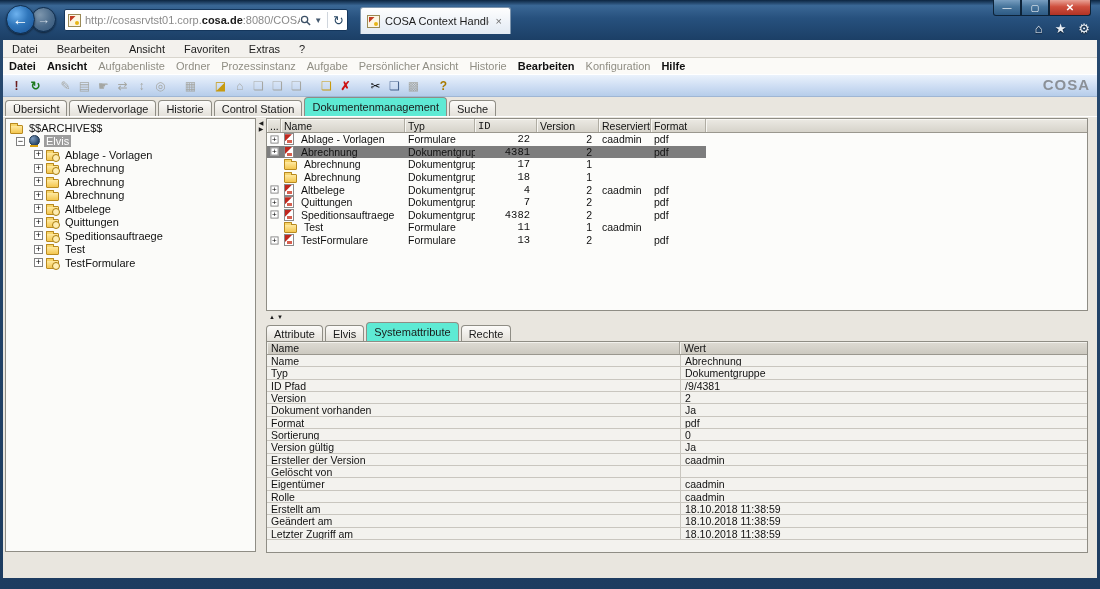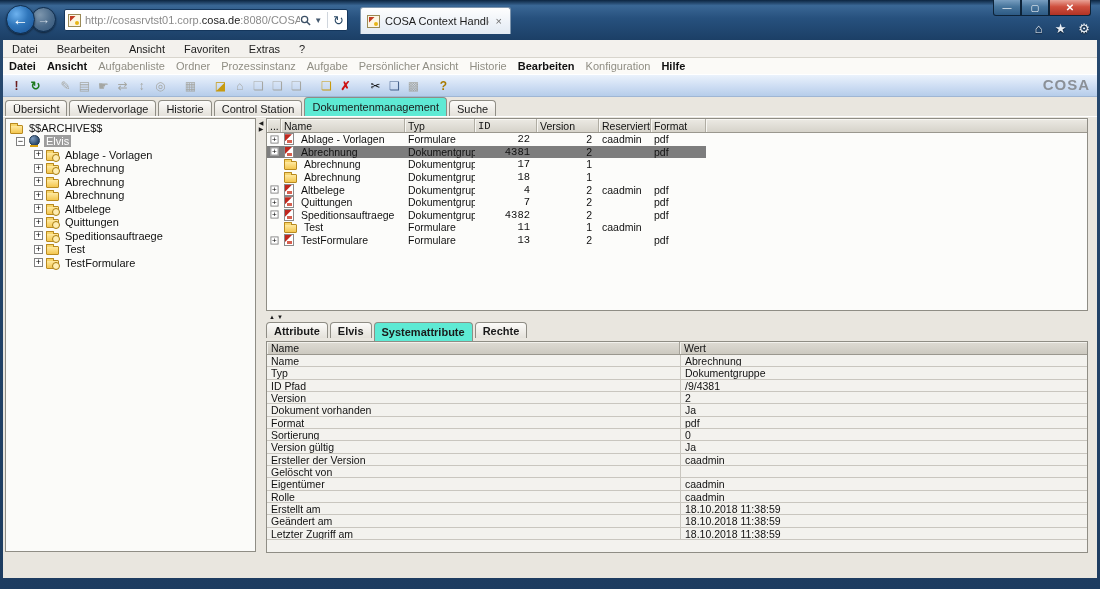--- a/index.html
+++ b/index.html
@@ -19,21 +19,21 @@
     background:radial-gradient(circle at 35% 30%, #7d96ad 0%, #4a6a8a 55%, #33567a 100%); color:#cfdbe6; font-size:13px; }
   .addressbar { position:absolute; left:64px; top:9px; width:284px; height:22px;
     background:#fff; border:1px solid #14365c; border-radius:2px;
     display:flex; align-items:center; padding:0 3px; font-size:11px; }
   .favicon { position:relative; width:13px; height:13px; background:#fdf6e3; border:1px solid #9a8a56; flex:0 0 auto; }
   .favicon::before { content:""; position:absolute; left:1px; top:1px; width:6px; height:6px;
     background:#c23b22; clip-path:polygon(0 0,100% 0,0 100%); }
   .favicon::after { content:""; position:absolute; right:1px; bottom:1px; width:4px; height:4px;
     background:#e8b617; border-radius:50%; }
   .url-text { flex:1; margin-left:4px; color:#8a8a8a; white-space:nowrap; overflow:hidden; }
-  .url-text .domain { color:#1a1a1a; font-weight:normal; }
+  .url-text .domain { color:#1a1a1a; font-weight:bold; }
   .addr-icons { display:flex; align-items:center; gap:3px; color:#3c5066; }
   .addr-sep { width:1px; height:16px; background:#d0d6dd; margin:0 2px; }
   .caret { font-size:8px; color:#44586e; }
   .refresh-glyph { font-size:13px; color:#2c4burn; color:#2c4a66; }
   .ie-tab { position:absolute; left:360px; top:7px; width:151px; height:27px;
     background:linear-gradient(180deg,#fefefe 0%,#f0f4f9 50%,#e2eaf3 100%);
     border:1px solid #7e95ad; border-bottom:none; border-radius:3px 3px 0 0;
     display:flex; align-items:center; gap:5px; padding:0 6px; font-size:11px; color:#1c1c1c; }
   .ie-tab .tab-title { flex:1; white-space:nowrap; overflow:hidden; }
   .tab-close { color:#6e6e6e; font-size:11px; padding:0 2px; }
@@ -112,21 +112,21 @@
   .hfill { flex:1; box-shadow:inset 1px 1px 0 #f8f7f3; }
   .c0 { width:14px; } .c1 { width:124px; } .c2 { width:70px; } .c3 { width:62px;font-family:Liberation Mono, monospace; }
   .c4 { width:62px; } .c5 { width:52px; } .c6 { width:55px; }
   .doc-row { display:flex; align-items:center; height:12.6px; width:439px; font-size:10.5px; color:#111; }
   .doc-row.selected { background:#7d7d7d; }
   .dcell { padding:0 3px; white-space:nowrap; overflow:hidden; height:100%; display:flex; align-items:center; }
   .dcell.num { justify-content:flex-end; padding-right:7px; }
   .doc-row .expander { margin:0 auto; transform:scale(.9); }
   .name-cell { gap:3px; }
   
-  .detail-tabs { position:absolute; left:263px; top:205px; height:19px; display:flex; align-items:flex-start;font-weight:bold; }
+  .detail-tabs { position:absolute; left:263px; top:205px; height:19px; display:flex; align-items:flex-end; }
   .attr-panel { position:absolute; left:263px; top:224px; width:822px; height:212px; background:#f3f2ee;
     border:1px solid #8f8d85; overflow:hidden; }
   .attr-header { display:flex; height:13px; background:linear-gradient(180deg,#dedbd4,#ccc9c0);
     border-bottom:1px solid #9a978e; font-size:10.5px; color:#111; }
   .attr-header .an { width:413px; padding:0 4px; border-right:1px solid #a5a299; box-shadow:inset 1px 1px 0 #f2f1ec; }
   .attr-header .av { flex:1; padding:0 4px; box-shadow:inset 1px 1px 0 #f2f1ec; }
   .attr-row { display:flex; height:12.35px; border-bottom:1px solid #c9c6bf; font-size:10.5px; color:#111;
     background:#f3f2ee; }
   .attr-row .an { width:413px; padding:0 4px; white-space:nowrap; overflow:hidden; }
   .attr-row .av { flex:1; padding:0 4px; border-left:1px solid #c9c6bf; white-space:nowrap; overflow:hidden; }

